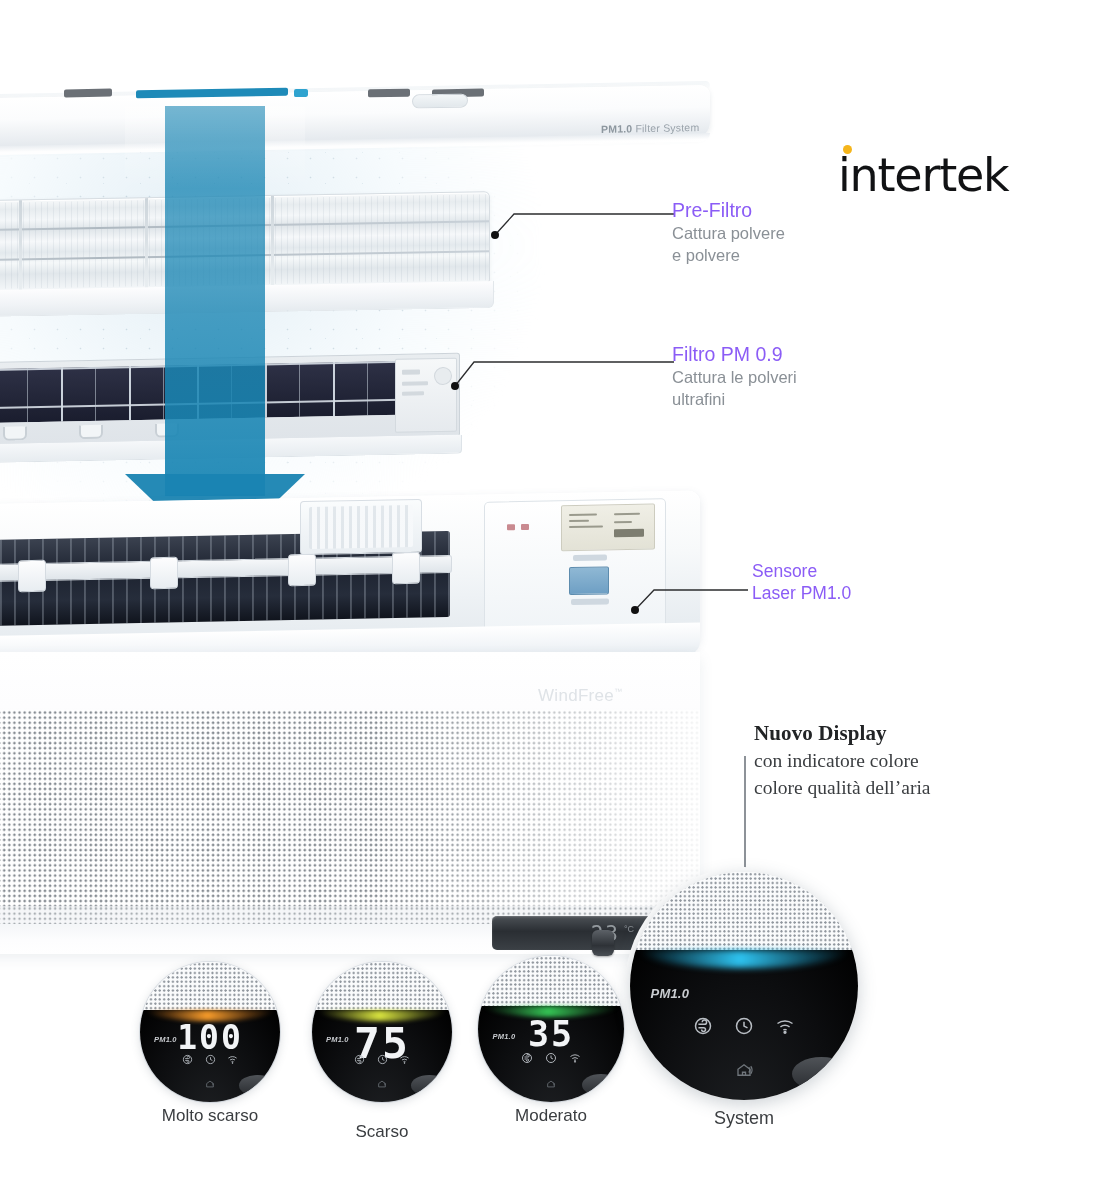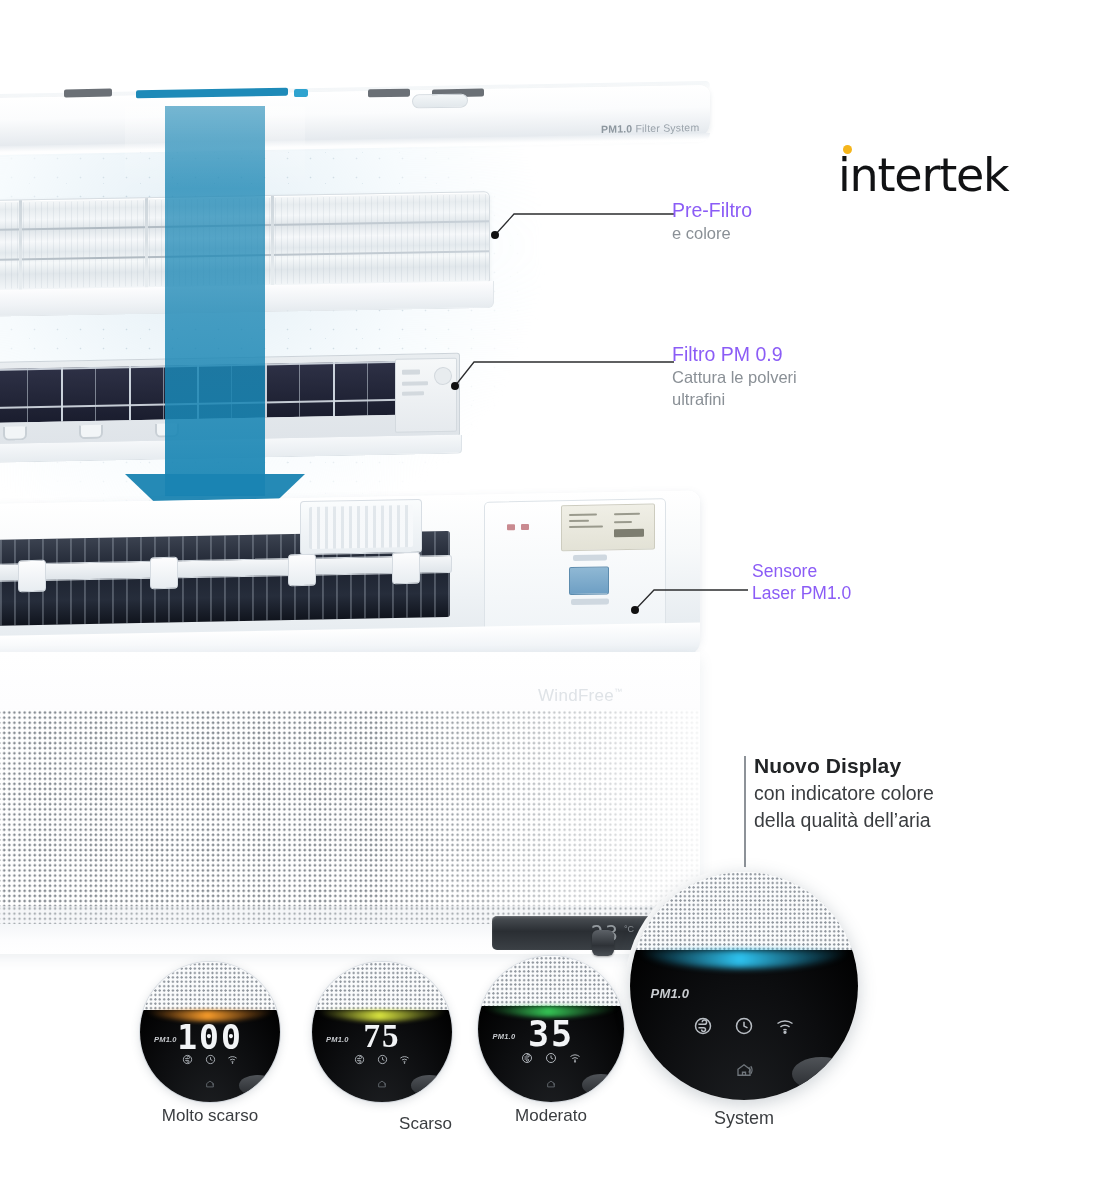--- a/index.html
+++ b/index.html
@@ -267,21 +267,21 @@
   .callout{position:absolute;color:#7d8288;}
   .callout .t1{font-size:19.5px;color:#8b5cf6;line-height:1.28;font-weight:400;}
   .callout .t2{font-size:16.5px;color:#8a9096;line-height:1.32;}
 
   .callout-prefilter{left:672px;top:198px;width:300px;}
   .callout-pmfilter{left:672px;top:342px;width:300px;}
   .callout-sensor{left:752px;top:560px;width:260px;}
   .callout-sensor .t1{font-size:17.5px;}
 
   
-  .callout-display{position:absolute;left:754px;top:752px;width:320px;}
+  .callout-display{position:absolute;left:754px;top:720px;width:320px;font-family:Liberation Serif, serif;}
   .callout-display .head{font-size:21px;font-weight:700;color:#222426;line-height:1.3;letter-spacing:.1px;}
   .callout-display .sub{font-size:19.5px;color:#3a3d40;line-height:1.34;margin-top:1px;}
   .display-stem{position:absolute;left:744px;top:756px;width:1.6px;height:126px;background:#8d9298;}
 
   
   .intertek{
     position:absolute;left:838px;top:148px;font-size:46px;letter-spacing:-1.2px;
     color:#111214;font-weight:400;font-family:"DejaVu Sans",sans-serif;
   }
   .intertek .dot{
@@ -335,22 +335,22 @@
     position:absolute;left:0;right:0;text-align:center;color:#3a3d40;font-size:17px;
   }
 
   .aq1{left:140px;top:962px;width:140px;height:170px;}
   .aq1 .disc{width:140px;height:140px;}
   .aq1 .val{font-size:33px;}
   .aq1 .label{top:144px;}
 
   .aq2{left:312px;top:962px;width:140px;height:170px;}
   .aq2 .disc{width:140px;height:140px;}
-  .aq2 .val{font-size:33px;font-family:Liberation Serif, serif;}
-  .aq2 .label{top:152px;text-align:right;}
+  .aq2 .val{font-size:43px;}
+  .aq2 .label{top:160px;}
 
   .aq3{left:478px;top:956px;width:146px;height:176px;}
   .aq3 .disc{width:146px;height:146px;}
   .aq3 .val{font-size:35px;}
   .aq3 .label{top:150px;}
 
   .aq4{left:630px;top:872px;width:228px;height:262px;}
   .aq4 .disc{width:228px;height:228px;box-shadow:0 4px 18px rgba(70,85,100,.28), 0 0 0 5px #ffffff;}
   .aq4 .val{font-size:60px;top:36%;letter-spacing:3px;}
   .aq4 .pm{font-size:13px;left:9%;top:50%;}
@@ -464,38 +464,39 @@
 
   <svg class="leader" style="left:628px;top:568px;width:122px;height:52px;">
     <polyline points="7,42 26,22 120,22" fill="none" stroke="#2b2c2e" stroke-width="1.3"></polyline>
     <circle cx="7" cy="42" r="4" fill="#111"></circle>
   </svg>
 
   <div class="display-stem"></div>
 
   <div class="callout callout-prefilter">
     <div class="t1">Pre-Filtro</div>
-    <div class="t2">e colore</div>
+    <div class="t2">Cattura polvere</div>
+    <div class="t2">e polvere</div>
   </div>
 
   <div class="callout callout-pmfilter">
     <div class="t1">Filtro PM 0.9</div>
     <div class="t2">Cattura le polveri</div>
     <div class="t2">ultrafini</div>
   </div>
 
   <div class="callout callout-sensor">
     <div class="t1">Sensore</div>
     <div class="t1">Laser PM1.0</div>
   </div>
 
   <div class="callout-display">
     <div class="head">Nuovo Display</div>
     <div class="sub">con indicatore colore</div>
-    <div class="sub">della qualità dell’aria</div>
+    <div class="sub">colore qualità dell’aria</div>
   </div>
 
   <div class="intertek">
     <span class="dot"></span>
     <span>intertek</span>
   </div>
 
   <div class="aq aq1">
     <div class="disc">
       <div class="mesh"></div>

